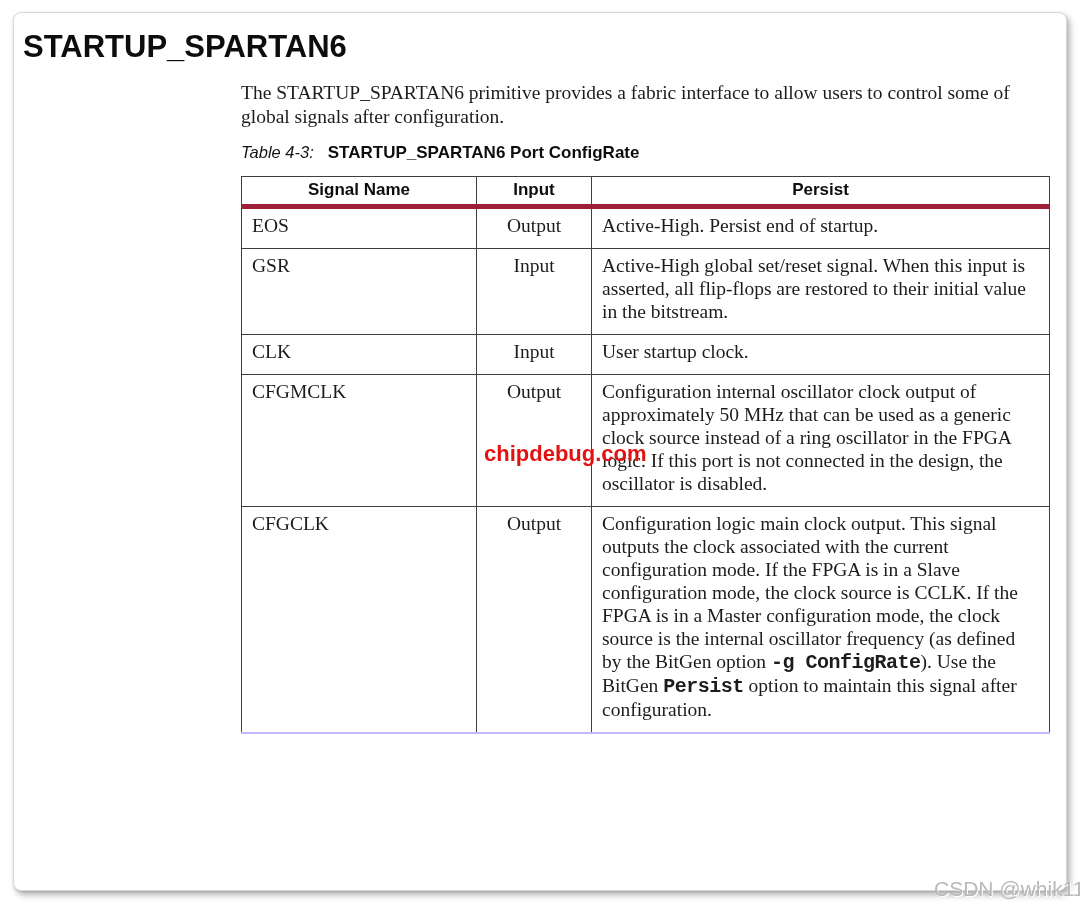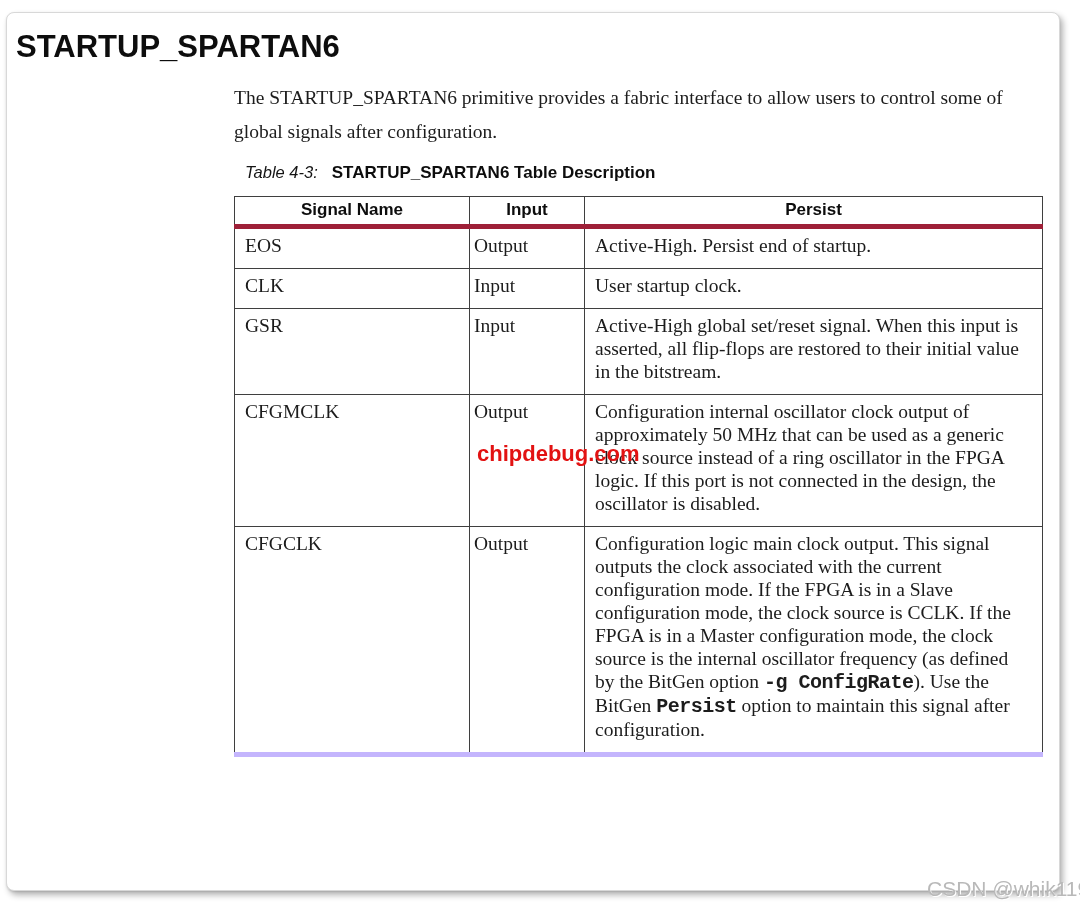--- a/index.html
+++ b/index.html
@@ -4,21 +4,21 @@
 <style>
   html, body {
     margin: 0; padding: 0;
     width: 1080px; height: 905px;
     background: #ffffff;
     overflow: hidden;
     font-family: "Liberation Serif", serif;
   }
   .page {
     position: absolute;
-    left: 6px; top: 12px;
+    left: 13px; top: 12px;
     width: 1052px; height: 877px;
     background: #ffffff;
     border: 1px solid #d8d8d8;
     border-radius: 8px;
     box-shadow: 3px 4px 6px rgba(0,0,0,0.30), 0 1px 2px rgba(0,0,0,0.10);
   }
   .title {
     position: absolute;
     left: 9px; top: 16px;
     margin: 0;
@@ -29,47 +29,46 @@
     letter-spacing: 0;
   }
   .content {
     position: absolute;
     left: 227px; top: 68px;
     width: 812px;
   }
   .intro {
     margin: 0;
     font-size: 19.5px;
-    line-height: 34px;
+    line-height: 24px;
     color: #1c1c1c;
   }
   .caption {
     margin-top: 14px;
     font-family: "Liberation Sans", sans-serif;
     white-space: nowrap;
   }
   .cap-label {
     font-style: italic;
     font-size: 16.5px;
     color: #141414;
     margin-right: 14px;
-    margin-left: 11px;
   }
   .cap-title {
     font-weight: 700;
     font-size: 17px;
     color: #0d0d0d;
   }
   table.ports {
     border-collapse: collapse;
     table-layout: fixed;
     width: 808px;
     margin-top: 13px;
     border: 1.5px solid var(--border, #3f3f3f);
-    border-bottom: 5px solid #c4b5fd;
+    border-bottom: 2px solid #c4b5fd;
   }
   col.c1 { width: 235px; }
   col.c2 { width: 115px; }
   col.c3 { width: 458px; }
   th {
     font-family: "Liberation Sans", sans-serif;
     font-weight: 700;
     font-size: 17px;
     color: #0d0d0d;
     padding: 3px 4px 4px;
@@ -78,21 +77,21 @@
     text-align: center;
   }
   td {
     border: 1.5px solid var(--border, #3f3f3f);
     vertical-align: top;
     font-size: 19.5px;
     line-height: 23px;
     color: #1c1c1c;
     padding: 5px 10px 11px 10px;
   }
-  td.type { padding-left: 4px; padding-right: 4px; }
+  td.type { text-align: center; padding-left: 4px; padding-right: 4px; }
   td.sig  { padding-left: 10px; }
   .mono {
     font-family: "Liberation Mono", monospace;
     font-weight: 700;
     font-size: 20px;
     letter-spacing: -0.5px;
   }
   .wm-red {
     position: absolute;
     left: 470px; top: 428px;
@@ -119,21 +118,21 @@
 
 <div class="page">
 
   <h1 class="title">STARTUP_SPARTAN6</h1>
 
   <div class="content">
 
     <p class="intro">The STARTUP_SPARTAN6 primitive provides a fabric interface to allow users to control some of global signals after configuration.</p>
 
     <div class="caption">
-      <span class="cap-label">Table 4-3:</span><span class="cap-title">STARTUP_SPARTAN6 Table Description</span>
+      <span class="cap-label">Table 4-3:</span><span class="cap-title">STARTUP_SPARTAN6 Port ConfigRate</span>
     </div>
 
     <table class="ports">
       <colgroup>
         <col class="c1">
           <col class="c2">
           <col class="c3">
       </colgroup>
       <thead>
         <tr>
@@ -142,28 +141,28 @@
           <th>Persist</th>
         </tr>
       </thead>
       <tbody id="rows">
           <tr>
             <td class="sig">EOS</td>
             <td class="type">Output</td>
             <td class="fn"><span>Active-High. Persist end of startup.</span></td>
           </tr>
           <tr>
+            <td class="sig">GSR</td>
+            <td class="type">Input</td>
+            <td class="fn"><span>Active-High global set/reset signal. When this input is asserted, all flip-flops are restored to their initial value in the bitstream.</span></td>
+          </tr>
+          <tr>
             <td class="sig">CLK</td>
             <td class="type">Input</td>
             <td class="fn"><span>User startup clock.</span></td>
-          </tr>
-          <tr>
-            <td class="sig">GSR</td>
-            <td class="type">Input</td>
-            <td class="fn"><span>Active-High global set/reset signal. When this input is asserted, all flip-flops are restored to their initial value in the bitstream.</span></td>
           </tr>
           <tr>
             <td class="sig">CFGMCLK</td>
             <td class="type">Output</td>
             <td class="fn"><span>Configuration internal oscillator clock output of approximately 50 MHz that can be used as a generic clock source instead of a ring oscillator in the FPGA logic. If this port is not connected in the design, the oscillator is disabled.</span></td>
           </tr>
           <tr>
             <td class="sig">CFGCLK</td>
             <td class="type">Output</td>
             <td class="fn"><span>Configuration logic main clock output. This signal outputs the clock associated with the current configuration mode. If the FPGA is in a Slave configuration mode, the clock source is CCLK. If the FPGA is in a Master configuration mode, the clock source is the internal oscillator frequency (as defined by the BitGen option </span><span class="mono">-g ConfigRate</span><span>). Use the BitGen </span><span class="mono">Persist</span><span> option to maintain this signal after configuration.</span></td>

